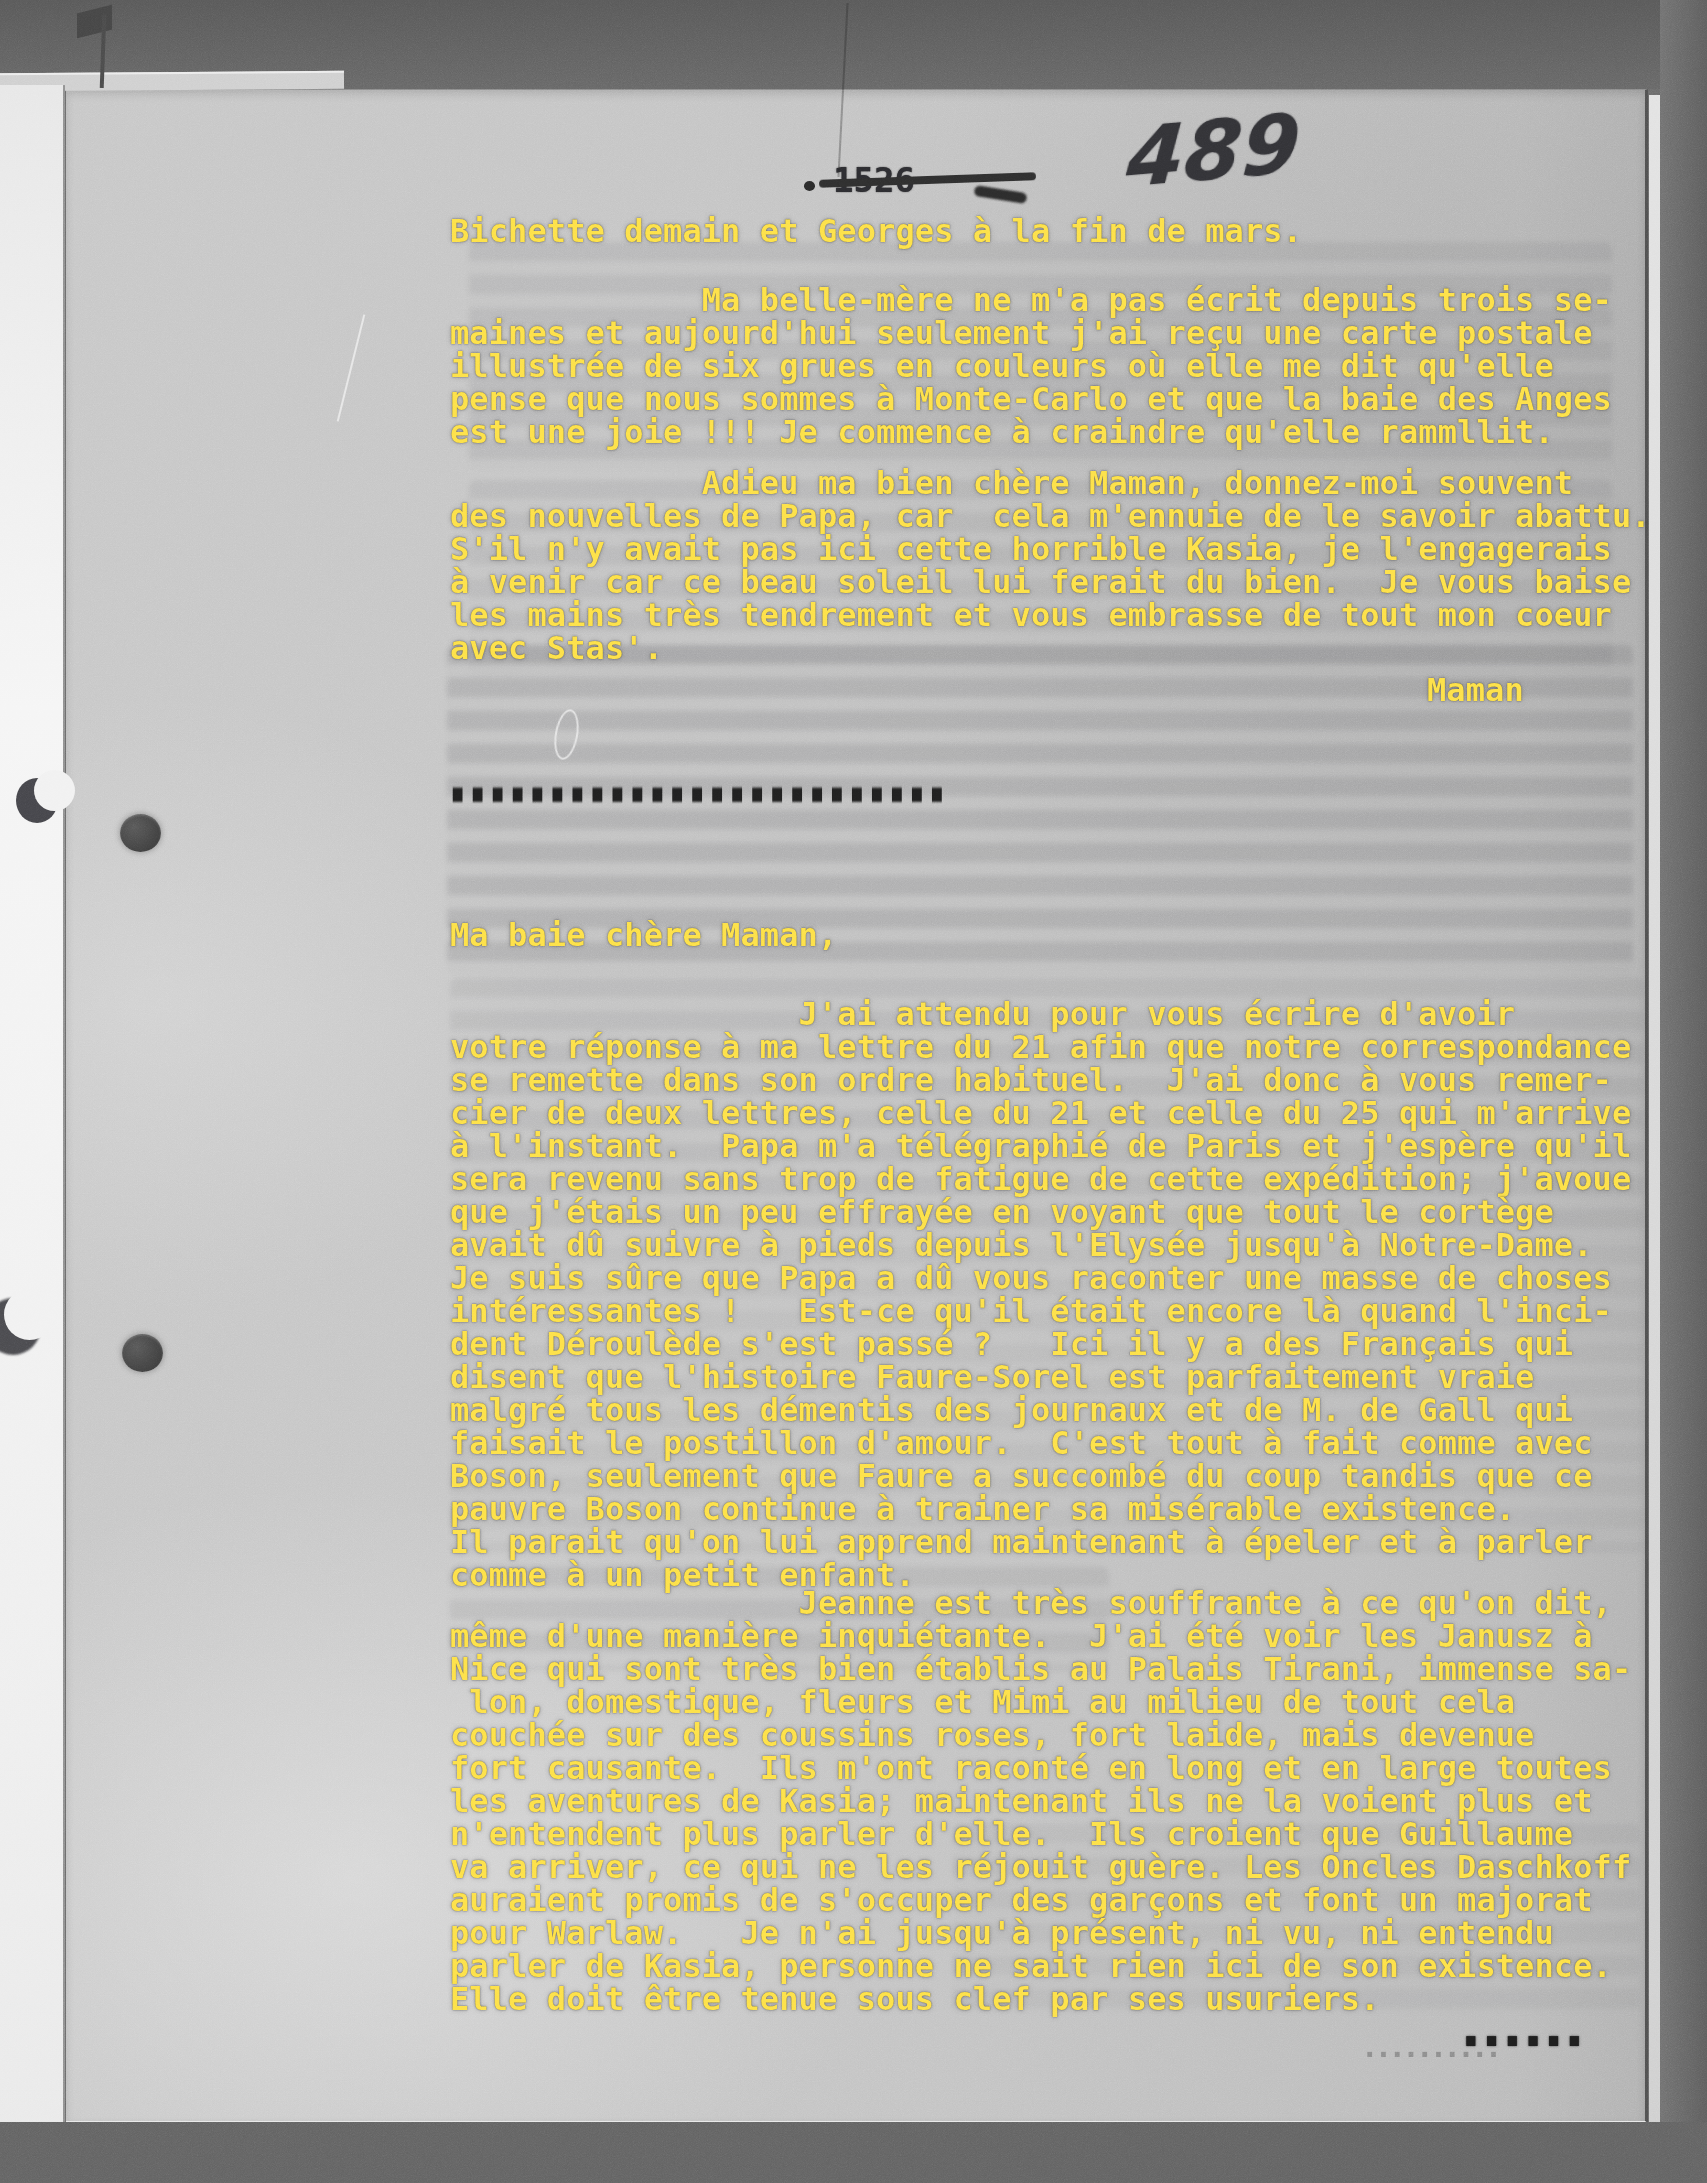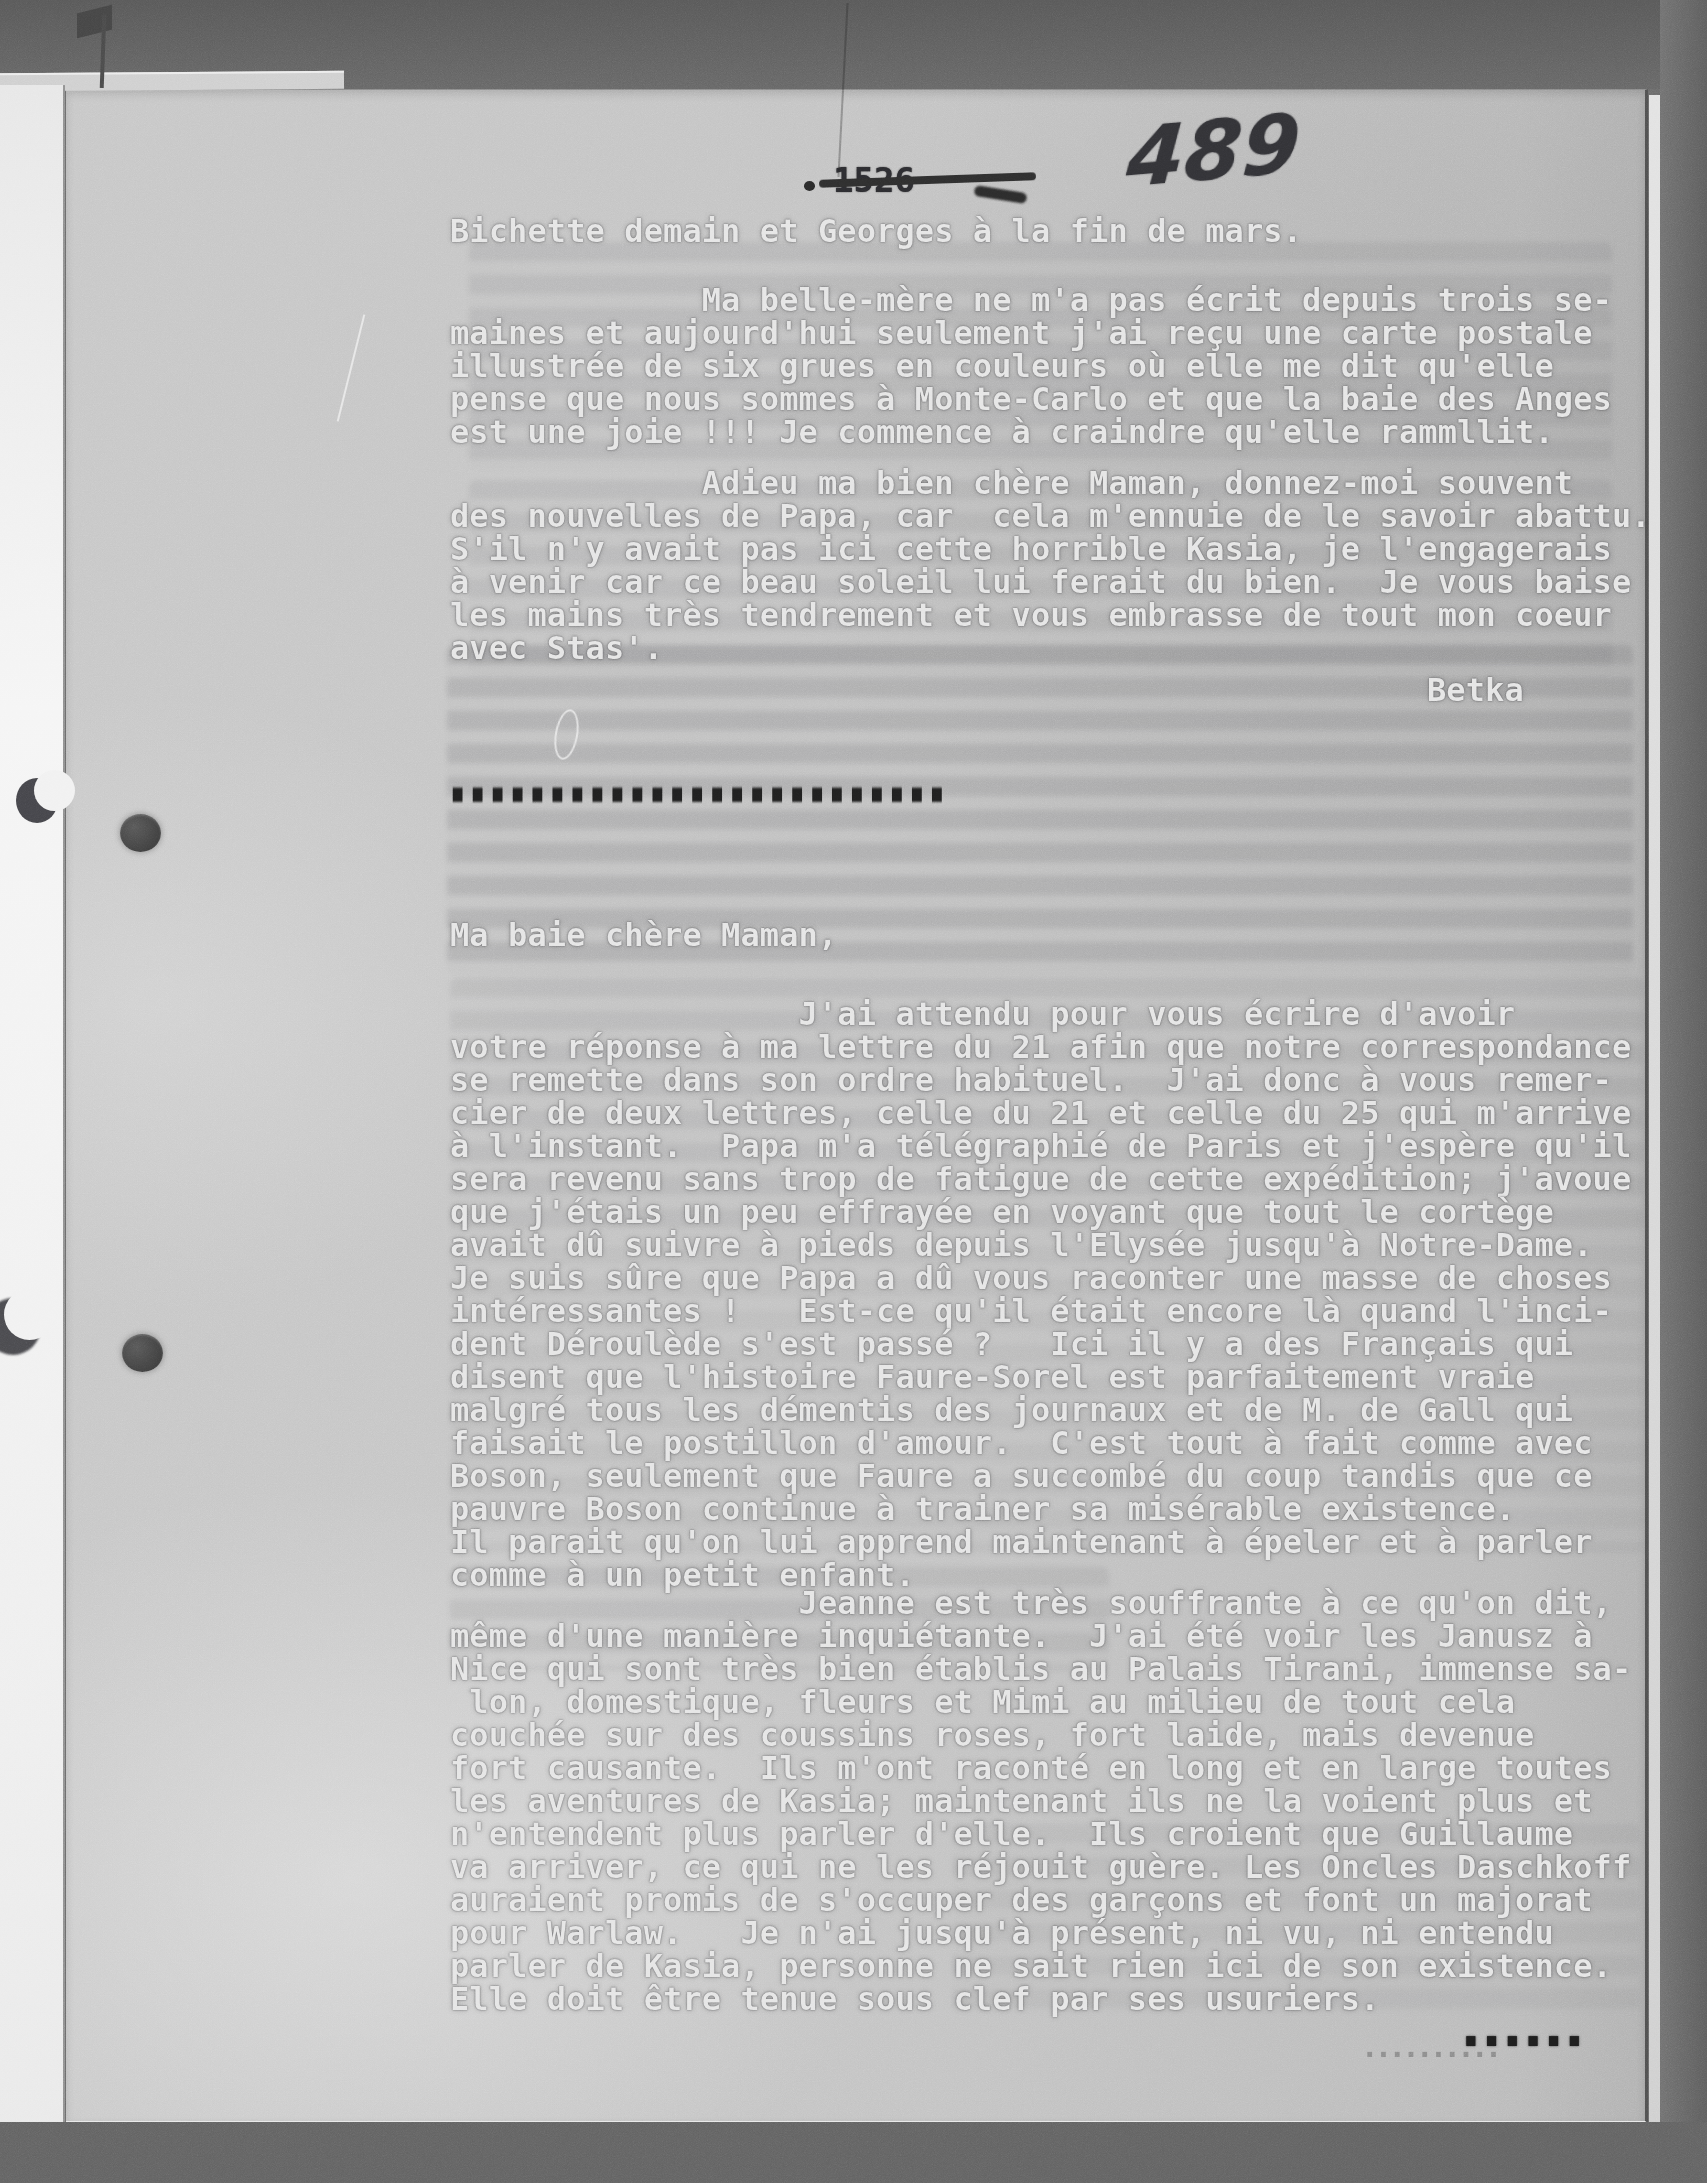--- a/index.html
+++ b/index.html
@@ -29,21 +29,21 @@
       radial-gradient(659px 513px at 6% 45%, rgba(222,222,222,.45), transparent 60%),
       radial-gradient(1099px 806px at 88% 18%, rgba(140,140,140,.22), transparent 65%),
       linear-gradient(90deg,#c7c7c7 0%,#c3c3c3 55%,#bababa 92%,#b1b1b1 100%);
     border-top:1.5px solid #8a8a8a;
     border-right:3.7px solid #4f4f4f;
     border-bottom:2.9px solid #e8e8e8;
     box-shadow:inset 0 3.7px 8.8px rgba(0,0,0,.14);}
   .under-strip{position:absolute;left:1649px;top:95px;width:11px;height:2027px;
     background:linear-gradient(180deg,#e2e2e2,#d6d6d6 60%,#cfcfcf);}
   
-  .tw{position:absolute;white-space:pre;color:#e5e5e5;font-weight:bold;
+  .tw{position:absolute;white-space:pre;color:#fde047;font-weight:bold;
       font-size:32px;line-height:33px;letter-spacing:0.1px;
       text-shadow:0 0 1.5px rgba(35,35,40,.85),0 0 5.1px rgba(70,70,70,.35);
       filter:blur(0.2px);}
   
   .g{position:absolute;border-radius:7.3px;
      background:repeating-linear-gradient(180deg, rgba(70,70,75,.20) 0 19px, rgba(120,120,120,.05) 19px 33px);
      filter:blur(2.9px);}
   
   .struck{position:absolute;left:833px;top:160px;font-size:34px;font-weight:bold;
     color:#2c2c30;text-shadow:0 0 1.5px #333;filter:blur(0.3px);}
@@ -118,21 +118,21 @@
 des nouvelles de Papa, car  cela m'ennuie de le savoir abattu.
 S'il n'y avait pas ici cette horrible Kasia, je l'engagerais
 à venir car ce beau soleil lui ferait du bien.  Je vous baise
 les mains très tendrement et vous embrasse de tout mon coeur
 avec Stas'.</div>
   <div class="tw" style="left:450px;top:284px">             Ma belle-mère ne m'a pas écrit depuis trois se-
 maines et aujourd'hui seulement j'ai reçu une carte postale
 illustrée de six grues en couleurs où elle me dit qu'elle
 pense que nous sommes à Monte-Carlo et que la baie des Anges
 est une joie !!! Je commence à craindre qu'elle rammllit.</div>
-  <div class="tw" style="left:1427px;top:674px">Betka</div>
+  <div class="tw" style="left:1427px;top:674px">Maman</div>
 
   <div class="sep">-------------------------</div>
 
   <div class="tw" style="left:450px;top:919px">Ma baie chère Maman,</div>
   <div class="tw" style="left:450px;top:998px">                  J'ai attendu pour vous écrire d'avoir
 votre réponse à ma lettre du 21 afin que notre correspondance
 se remette dans son ordre habituel.  J'ai donc à vous remer-
 cier de deux lettres, celle du 21 et celle du 25 qui m'arrive
 à l'instant.  Papa m'a télégraphié de Paris et j'espère qu'il
 sera revenu sans trop de fatigue de cette expédition; j'avoue

